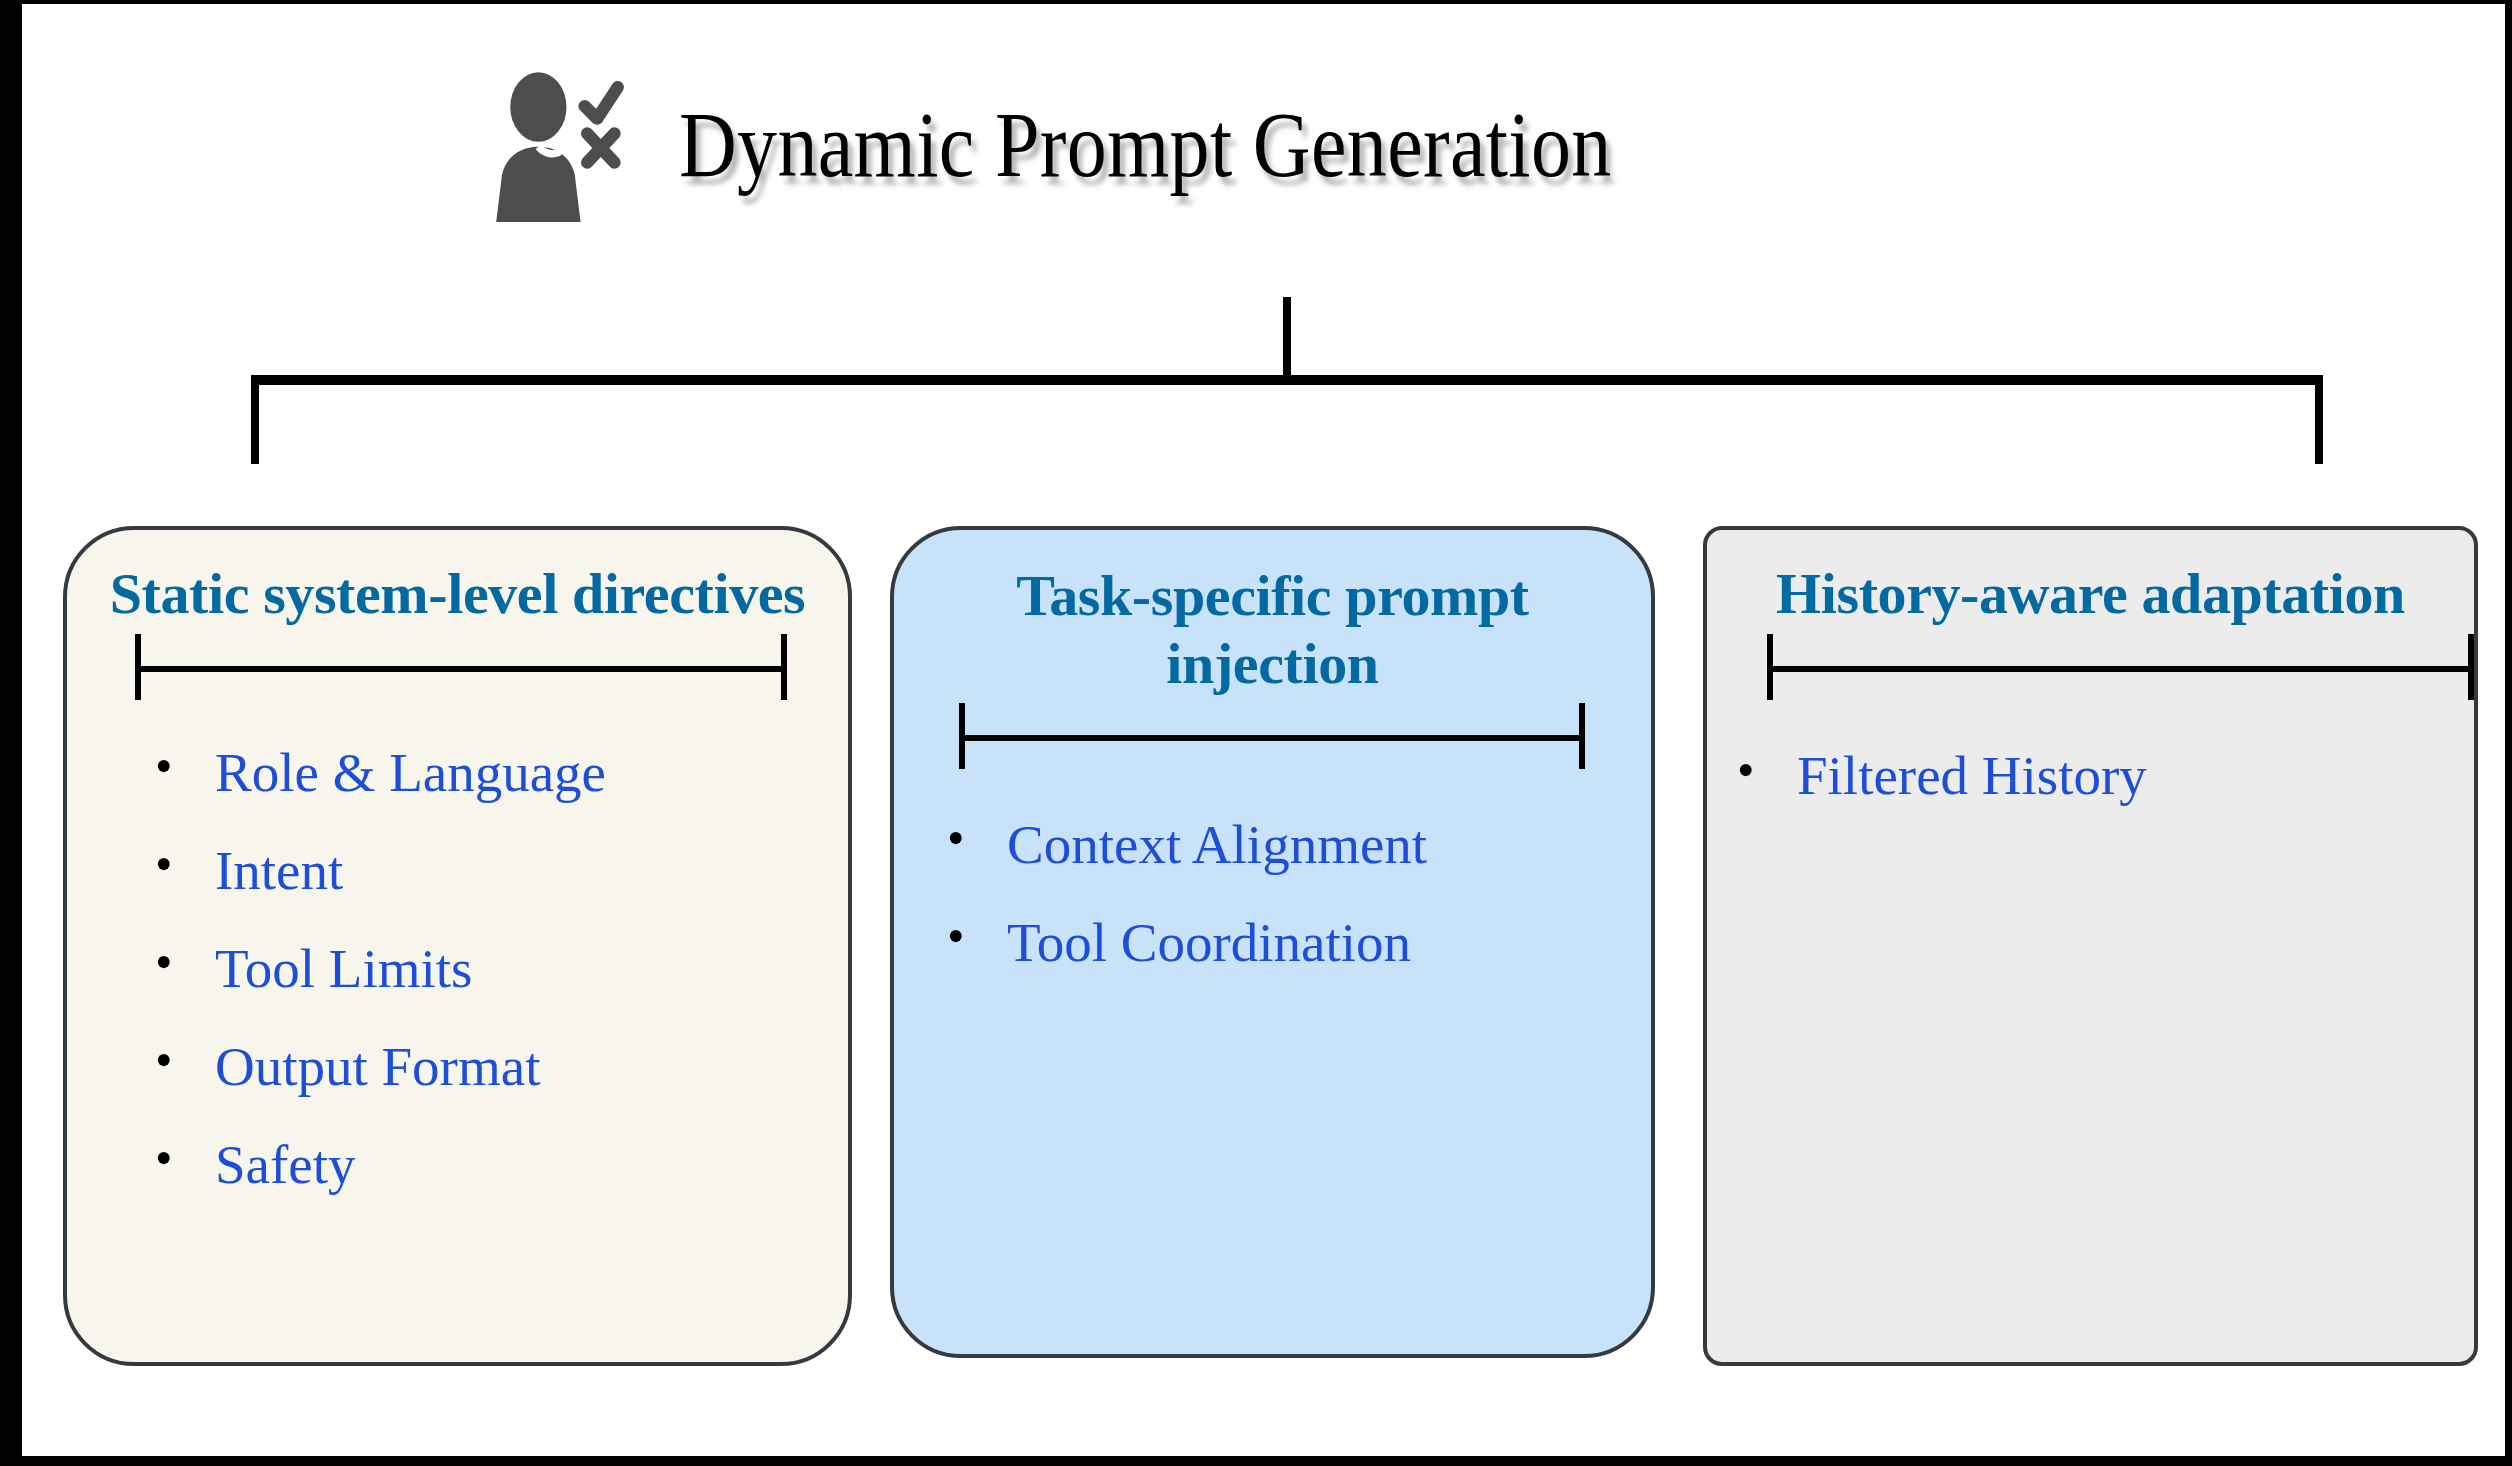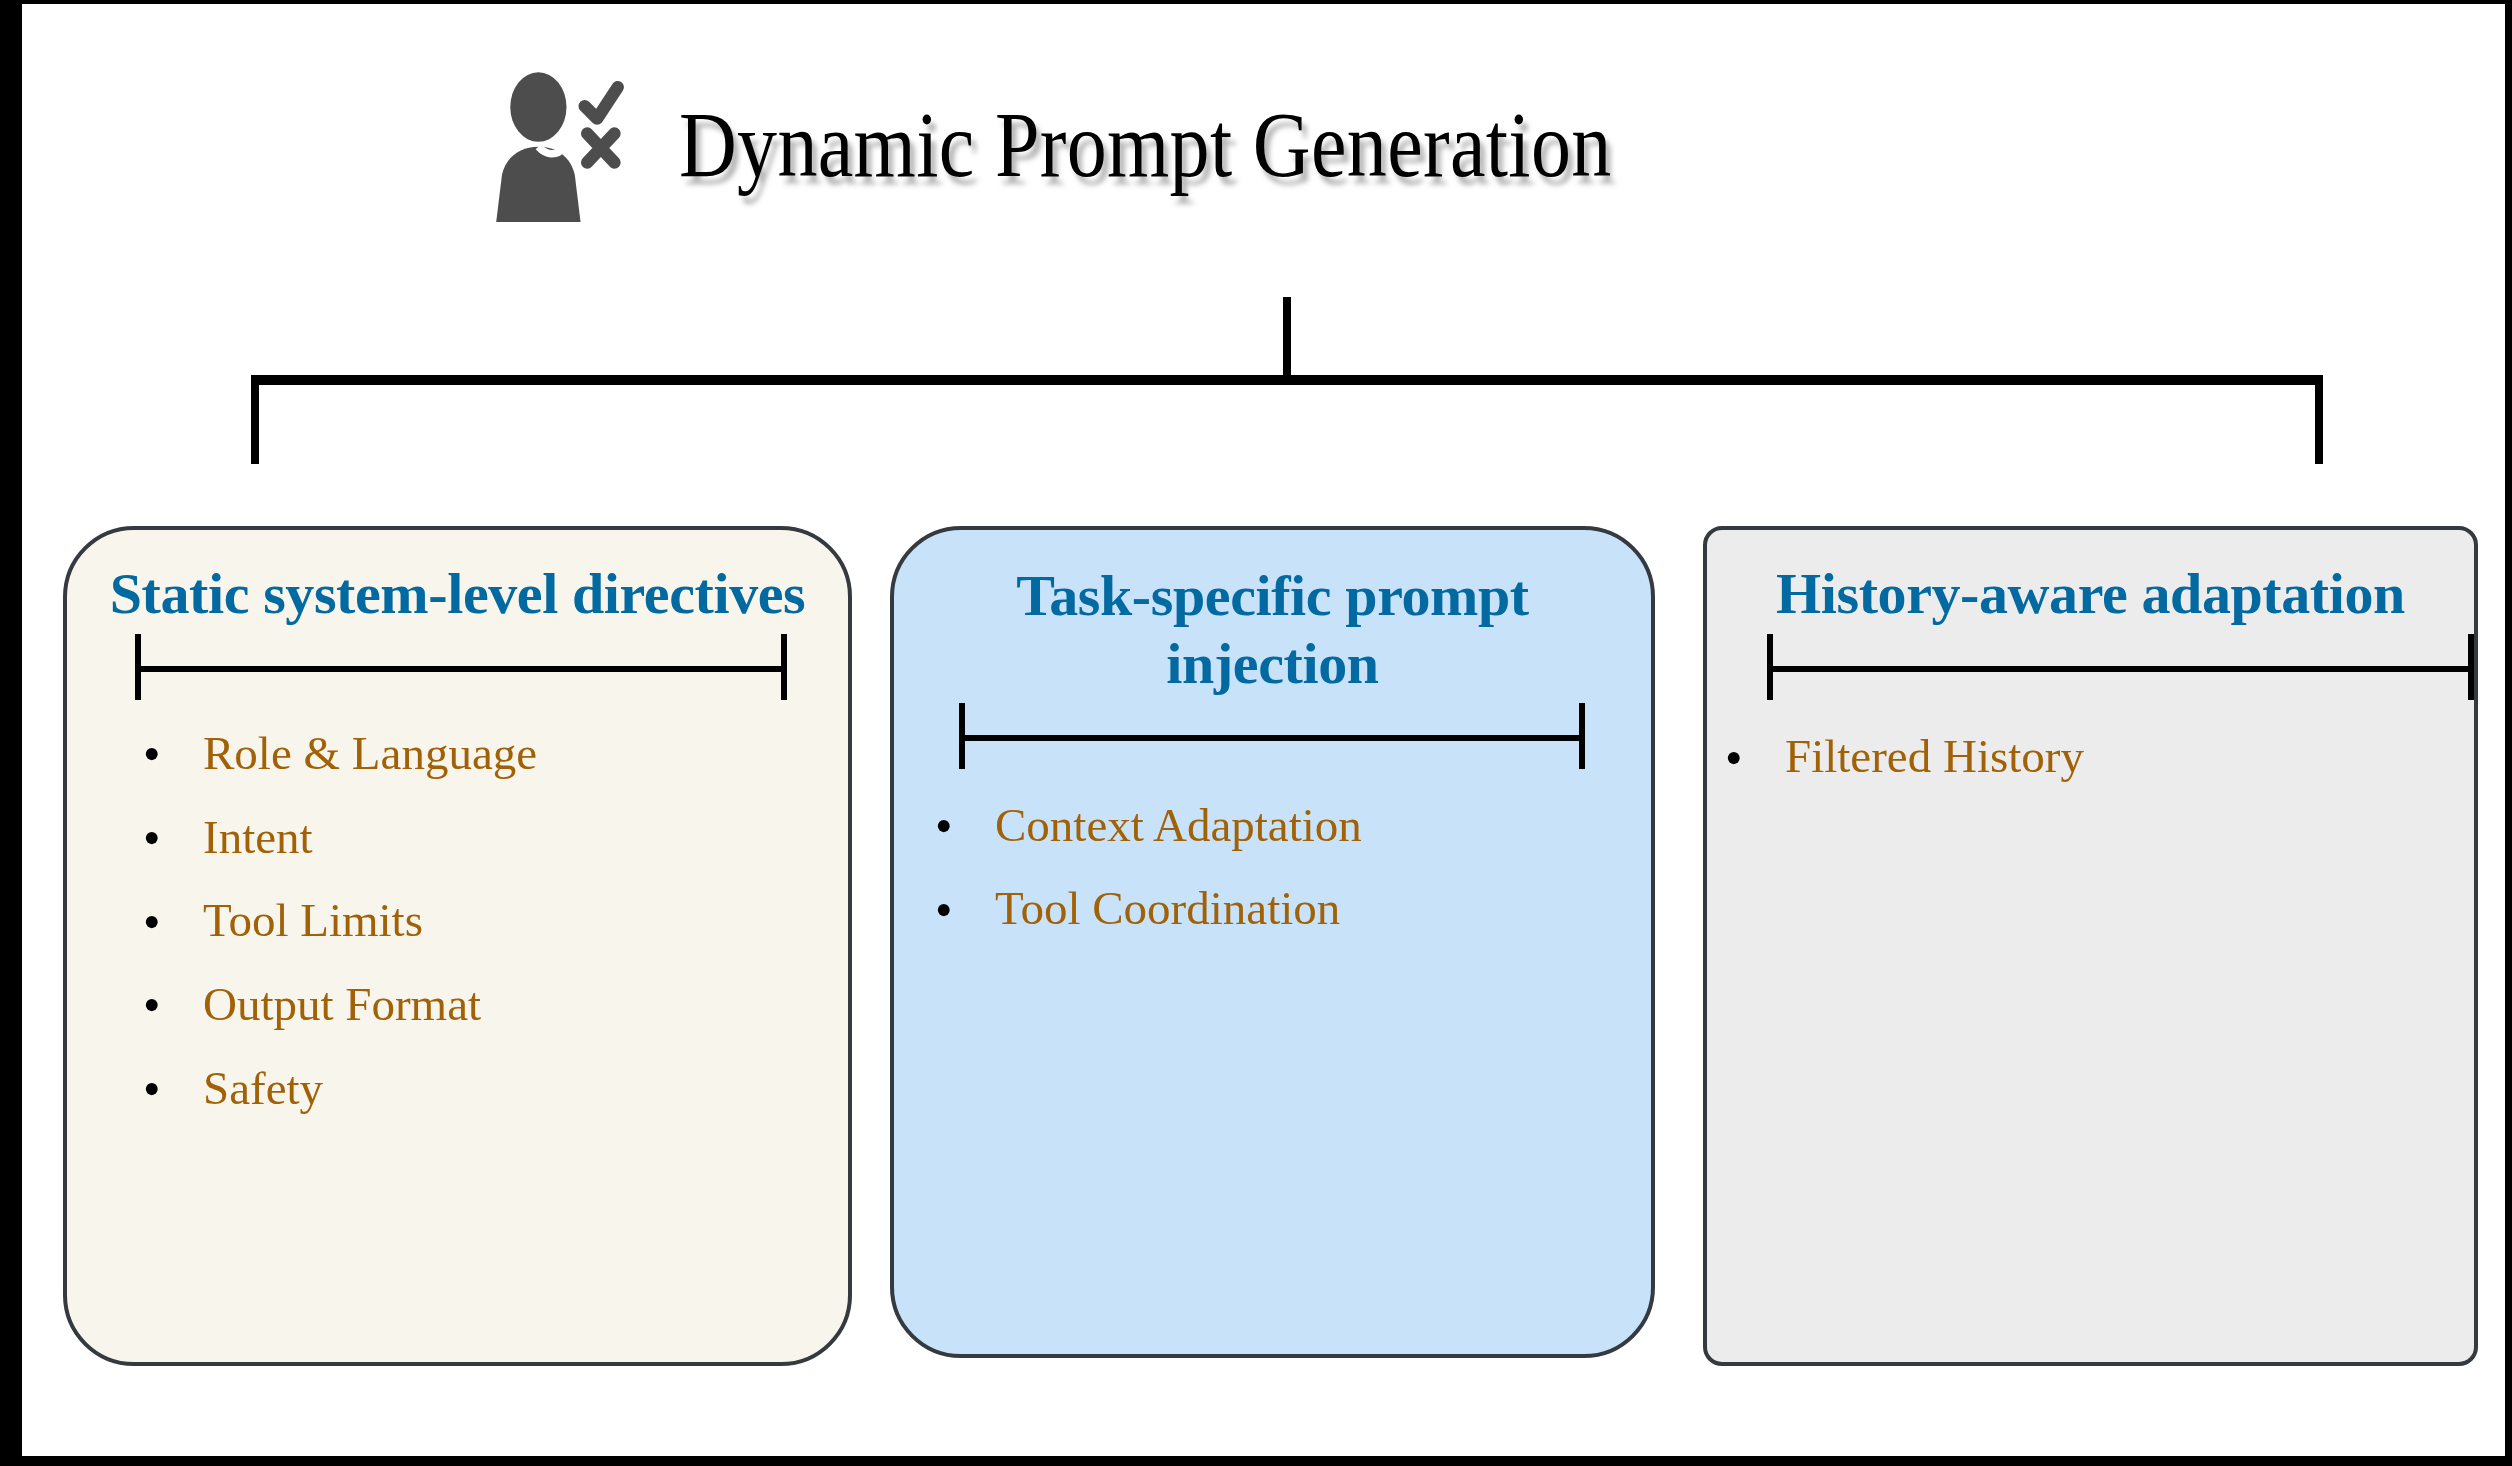--- a/index.html
+++ b/index.html
@@ -117,25 +117,25 @@
   }
   .divider-cap.left  { left: 0; }
   .divider-cap.right { right: 0; }
 
   .card-1 .divider { margin: 6.6px 61px 0 68px; }
   .card-2 .divider { margin: 5px 66px 0 65px; }
   .card-3 .divider { margin: 6.6px 0px 0 60px; }
 
   .bullets {
     list-style: none;
-    margin: 0;
+    margin: 12px;
     padding: 0;
-    font-size: 47px;
+    font-size: 55px;
     line-height: 1.78;
-    color: #a16207;
+    color: #1d4ed8;
   }
   .card-1 .bullets { padding: 11.6px 0 0 76px; }
   .card-2 .bullets { padding: 15px 0 0 41px; }
   .card-3 .bullets { padding: 15px 0 0 18px; }
 
   .bullets li {
     position: relative;
     padding-left: 60px;
     white-space: nowrap;
   }
@@ -195,21 +195,21 @@
     </div>
 
     <div class="card card-2">
       <div class="card-title">Task-specific prompt injection</div>
       <div class="divider">
         <div class="divider-cap left"></div>
         <div class="divider-line"></div>
         <div class="divider-cap right"></div>
       </div>
       <ul class="bullets">
-        <li>Context Adaptation</li>
+        <li>Context Alignment</li>
         <li>Tool Coordination</li>
       </ul>
     </div>
 
     <div class="card card-3">
       <div class="card-title">History-aware adaptation</div>
       <div class="divider">
         <div class="divider-cap left"></div>
         <div class="divider-line"></div>
         <div class="divider-cap right"></div>

